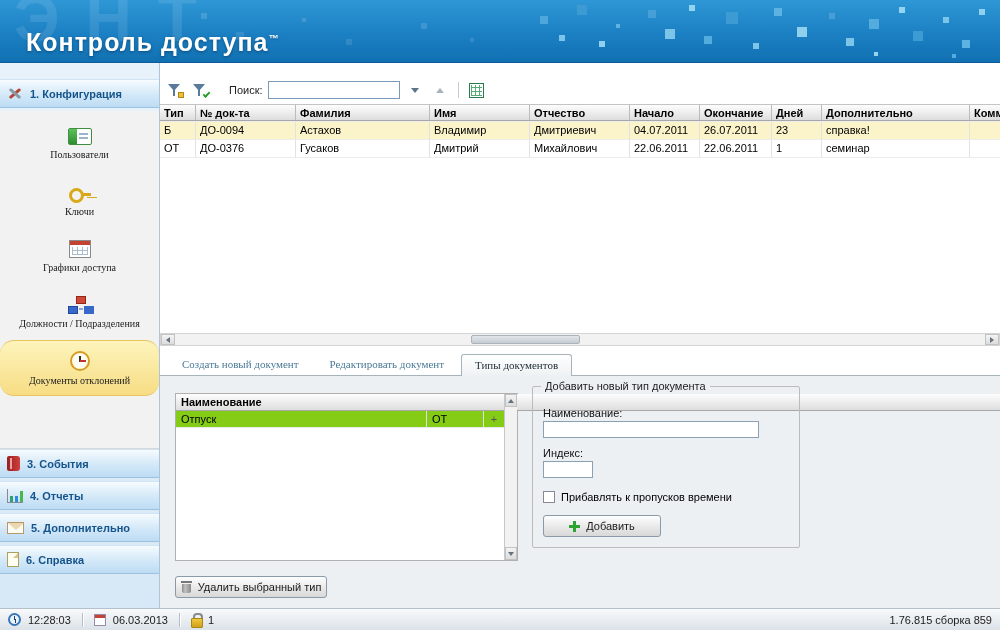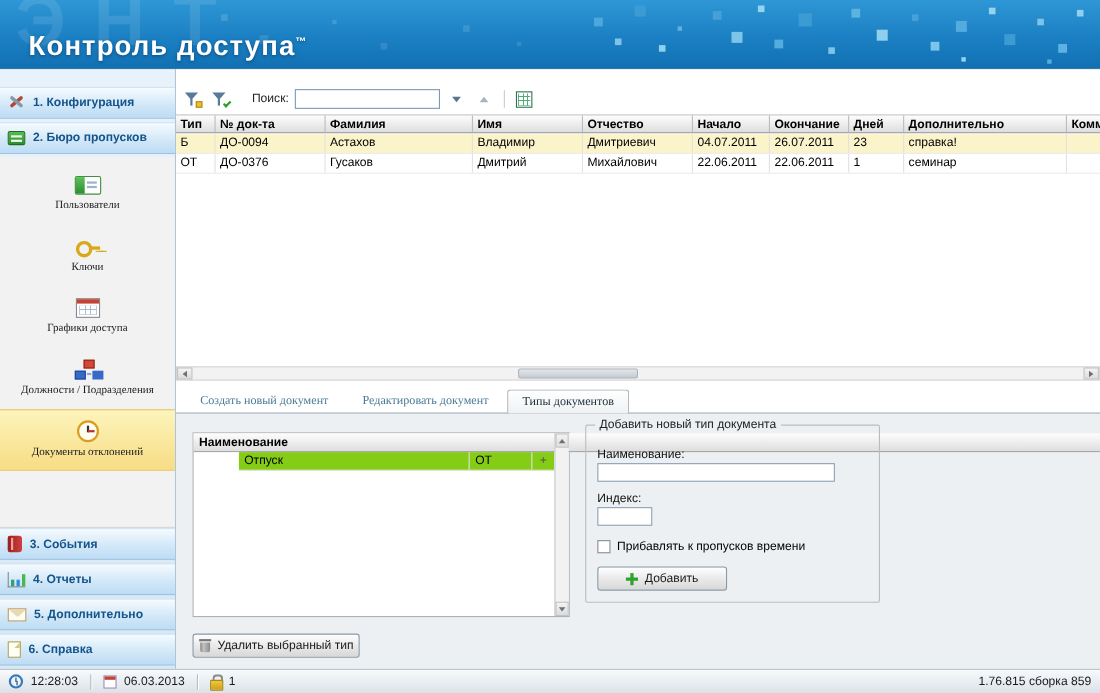--- a/index.html
+++ b/index.html
@@ -36,21 +36,21 @@
     background:linear-gradient(180deg,#e8f2fb,#d7e8f6); border-right:1px solid #aec4d8;
     padding-top:16px; display:flex; flex-direction:column; }
   .nav-btn { height:29px; margin-bottom:3px; display:flex; align-items:center; gap:7px; padding:0 7px;
     background:linear-gradient(180deg,#f6fbfe 0%,#d3e8f8 55%,#bddcf4 100%);
     border-top:1px solid #cfe4f4; border-bottom:1px solid #9cc2e0;
     color:#14548c; font-weight:bold; cursor:pointer; }
   .sub-panel { height:338px; background:#f2f2f2; border-bottom:1px solid #d8d8d8; padding-top:5px; }
   .sub-item { height:56px; display:flex; flex-direction:column; align-items:center; justify-content:center;
     gap:4px; cursor:pointer; color:#1b1b1b; }
   .sub-item.selected { background:linear-gradient(180deg,#fdf4bc 0%,#f7dd84 100%);
-    border-top:1px solid #e6c55e; border-bottom:1px solid #e6c55e; }
+    border-top:1px solid #e6c55e; border-bottom:1px solid #e6c55e;border-radius:14px; }
   .sub-label { font-size:10px; white-space:nowrap;font-family:Liberation Serif, serif; }
 
   
   .ic { position:relative; display:inline-block; }
   .config-icon { width:16px; height:16px; }
   .config-icon:before { content:""; position:absolute; left:1px; top:6px; width:14px; height:3px; background:#b44434; transform:rotate(-40deg); border-radius:2px; }
   .config-icon:after  { content:""; position:absolute; left:1px; top:6px; width:14px; height:3px; background:#8a97a4; transform:rotate(40deg); border-radius:2px; }
   .pass-icon { width:16px; height:13px; background:linear-gradient(180deg,#56bc56,#2e8e2e); border:1px solid #1e6e1e; border-radius:2px; }
   .pass-icon:after { content:""; position:absolute; left:2px; top:3px; right:2px; height:2px; background:#eafaea; box-shadow:0 4px 0 #eafaea; }
   .users-icon { width:24px; height:17px; background:#fff; border:1px solid #3f8f3f; border-radius:2px; }
@@ -119,21 +119,21 @@
   .arr-r { width:0;height:0;border-top:3px solid transparent;border-bottom:3px solid transparent;border-left:4px solid #68727c; }
   .arr-u { width:0;height:0;border-left:3px solid transparent;border-right:3px solid transparent;border-bottom:4px solid #68727c; }
   .arr-d { width:0;height:0;border-left:3px solid transparent;border-right:3px solid transparent;border-top:4px solid #68727c; }
 
   .tabstrip { position:absolute; top:289px; left:0; right:0; height:23px; display:flex; align-items:flex-end; padding-left:8px; gap:3px; background:#fff; }
   .tab { padding:4px 13px 5px; color:#4a7a96; cursor:pointer; border:1px solid transparent; border-bottom:none; white-space:nowrap;font-family:Liberation Serif, serif; }
   .tab.active { background:linear-gradient(180deg,#ffffff,#eef1f3); border-color:#a8b4bc; border-radius:3px 3px 0 0; color:#1c2c38; position:relative; top:1px; z-index:2; }
 
   .panel { position:absolute; top:312px; left:0; right:0; bottom:0; background:#edf0f2; border-top:1px solid #a8b4bc; }
 
-  .types-wrap { position:absolute; left:15px; top:17px; width:343px; height:168px; background:#fff; border:1px solid #b0b0b0; display:flex;padding-left:41px; }
+  .types-wrap { position:absolute; left:15px; top:17px; width:343px; height:168px; background:#fff; border:1px solid #b0b0b0; display:flex; }
   .types-table { flex:1; overflow:hidden; }
   .tt-row { display:flex; height:17px; border-bottom:1px solid #eaeaea; background:#84cc16; }
   .tt-row.header { background:linear-gradient(180deg,#fdfdfd,#dedede); border-bottom:1px solid #a8a8a8; font-weight:bold; }
   .tt-row.selected { background:linear-gradient(180deg,#fcf3b6,#f8e590); }
   .tt-cell { padding:2px 5px; border-right:1px solid #e0e0e0; overflow:hidden; white-space:nowrap; }
   .tt-row.header .tt-cell { border-right:1px solid #bcbcbc; }
   .tc0{flex:1}.tc1{width:57px}.tc2{width:20px;border-right:none;text-align:center;color:#555}
   .vscroll { width:13px; background:#f2f2f2; border-left:1px solid #c8c8c8; position:relative; }
   .vs-btn { position:absolute; left:0; right:0; height:13px; background:linear-gradient(180deg,#f4f4f4,#dcdcdc); border:1px solid #c2c2c2; display:flex; align-items:center; justify-content:center; cursor:pointer; }
   .vs-btn.up { top:0; } .vs-btn.down { bottom:0; }
@@ -182,24 +182,20 @@
     <div class="pixels"></div>
     <div class="watermark">ЭНТ</div>
     <div class="app-title"><span>Контроль доступа</span><sup>™</sup></div>
   </div>
 
   <div class="sidebar">
     <div class="nav-btn">
       <span class="ic config-icon"></span>
       <span>1. Конфигурация</span>
     </div>
-    <div class="nav-btn">
-      <span class="ic pass-icon"></span>
-      <span>2. Бюро пропусков</span>
-    </div>
 
     <div class="sub-panel">
       <div class="sub-item">
         <span class="ic users-icon"></span>
         <span class="sub-label">Пользователи</span>
       </div>
       <div class="sub-item">
         <span class="ic key-icon"></span>
         <span class="sub-label">Ключи</span>
       </div>

